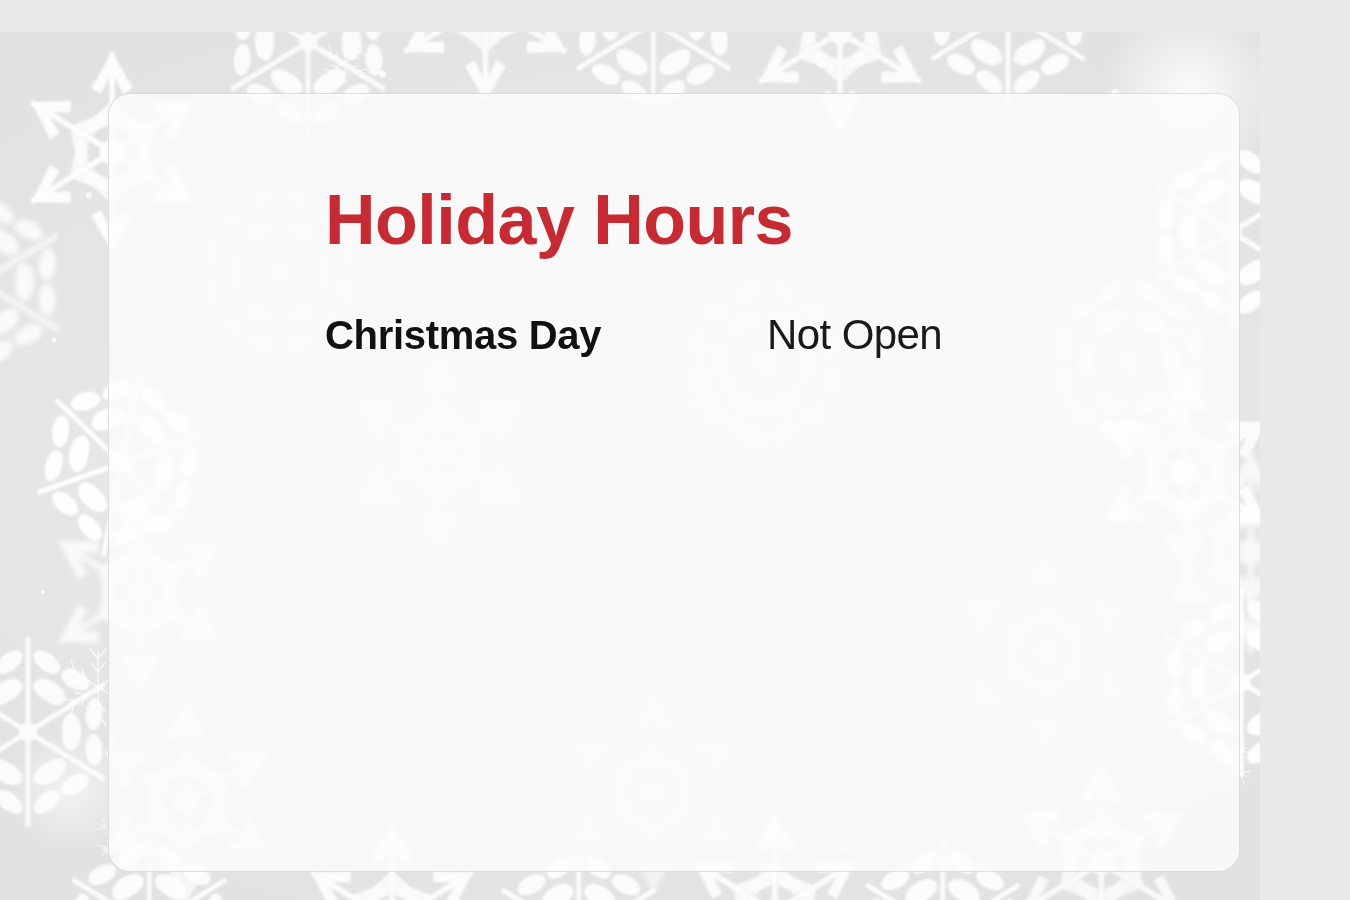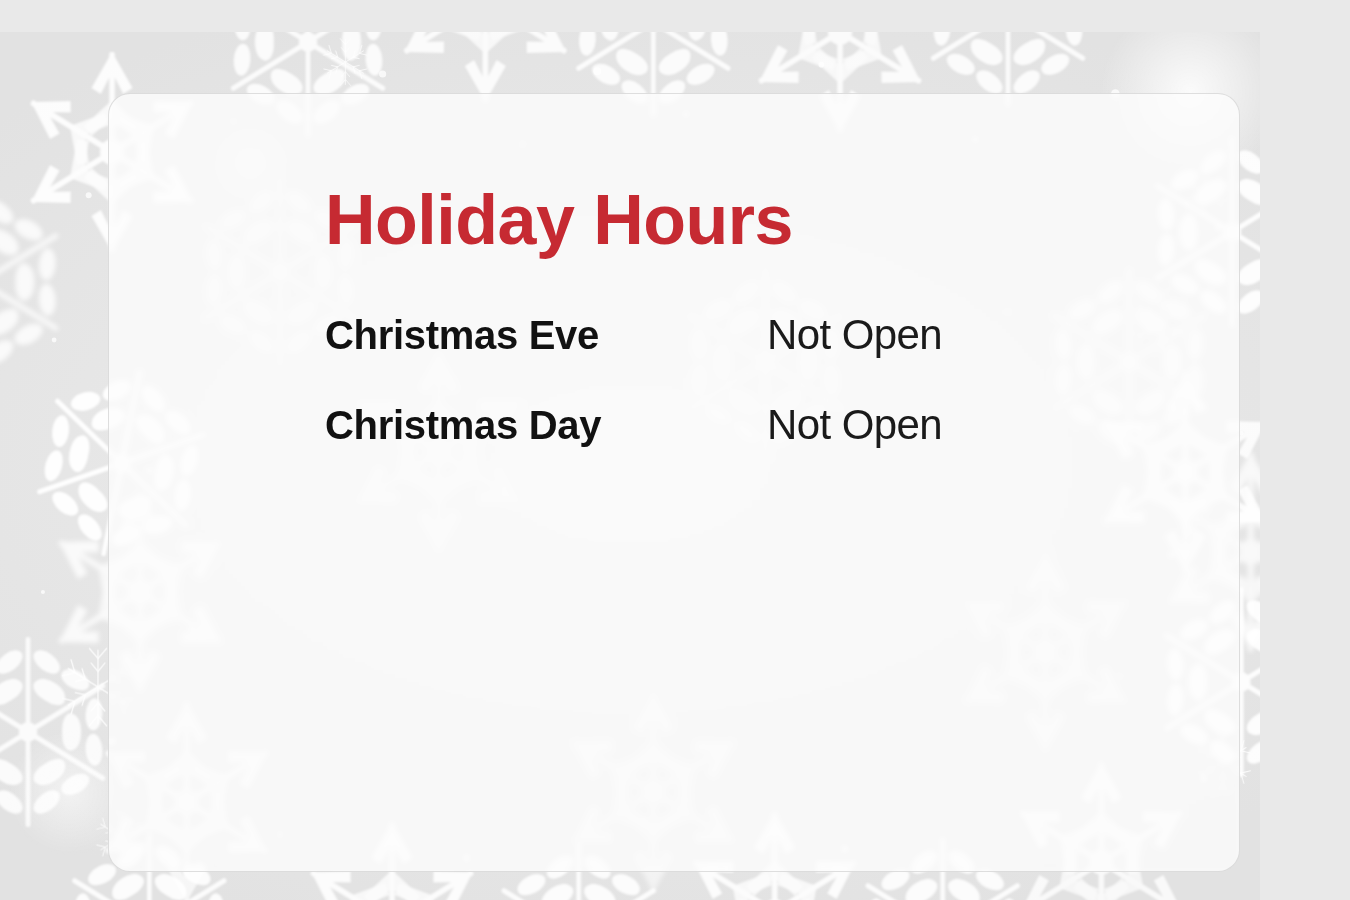--- a/index.html
+++ b/index.html
@@ -326,24 +326,20 @@
   </div>
 
   <div class="card">
     <div class="content">
 
       <h1 class="title">Holiday Hours</h1>
 
       <table class="hours-table">
         <tbody>
           <tr>
-            <td class="day">Christmas Eve</td>
-            <td class="hrs">Not Open</td>
-          </tr>
-          <tr>
             <td class="day">Christmas Day</td>
             <td class="hrs">Not Open</td>
           </tr>
         </tbody>
       </table>
 
     </div>
   </div>
 </div>
 

